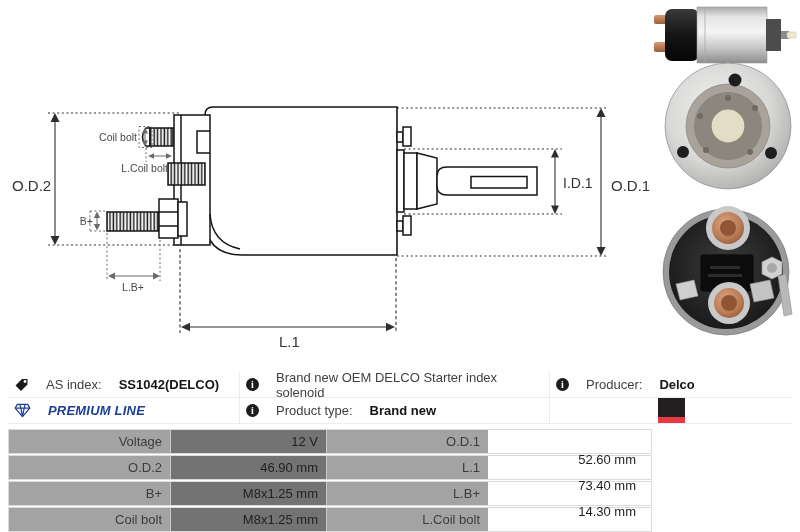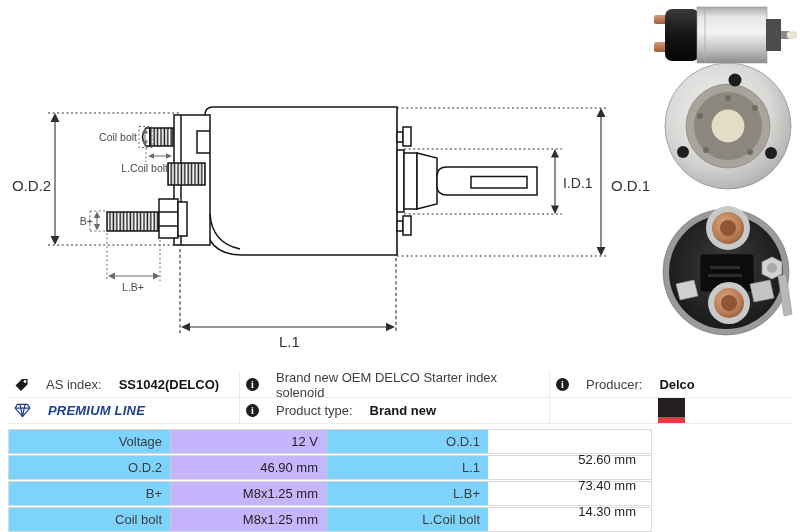--- a/index.html
+++ b/index.html
@@ -31,22 +31,22 @@
   .logo-cell{justify-content:center;padding-left:0;}
   .brand-logo{width:27px;height:25px;display:flex;flex-direction:column;}
   .brand-logo .blk{flex:1;}
   .brand-logo .red{height:6px;}
 
   
   .spec-table{position:absolute;left:8px;top:429px;width:644px;font-size:13px;}
   .spec-row{display:flex;height:25px;margin-bottom:1px;border:1px solid #dadada;box-sizing:border-box;}
   .spec-cell{display:flex;align-items:center;justify-content:flex-end;
              padding-right:8px;box-sizing:border-box;}
-  .spec-label{background:#7dd3fc;color:#3d3d3d;}
-  .spec-value{background:#c4b5fd;color:#1f1f1f;border-left:1px solid #c9c9c9;border-right:1px solid #c9c9c9;}
+  .spec-label{background:#a3a3a3;color:#3d3d3d;}
+  .spec-value{background:#737373;color:#1f1f1f;border-left:1px solid #c9c9c9;border-right:1px solid #c9c9c9;}
   .w-l1{flex:0 0 161px;} .w-v1{flex:0 0 157px;} .w-l2{flex:0 0 161px;} .w-v2{flex:0 0 157px;margin-top:29px;}
 </style>
 </head>
 <body>
 
 <div class="page">
 
   <svg class="diagram" width="650" height="372" viewBox="0 0 650 372">
     <defs>
       <pattern id="th" patternUnits="userSpaceOnUse" width="3.4" height="6">

